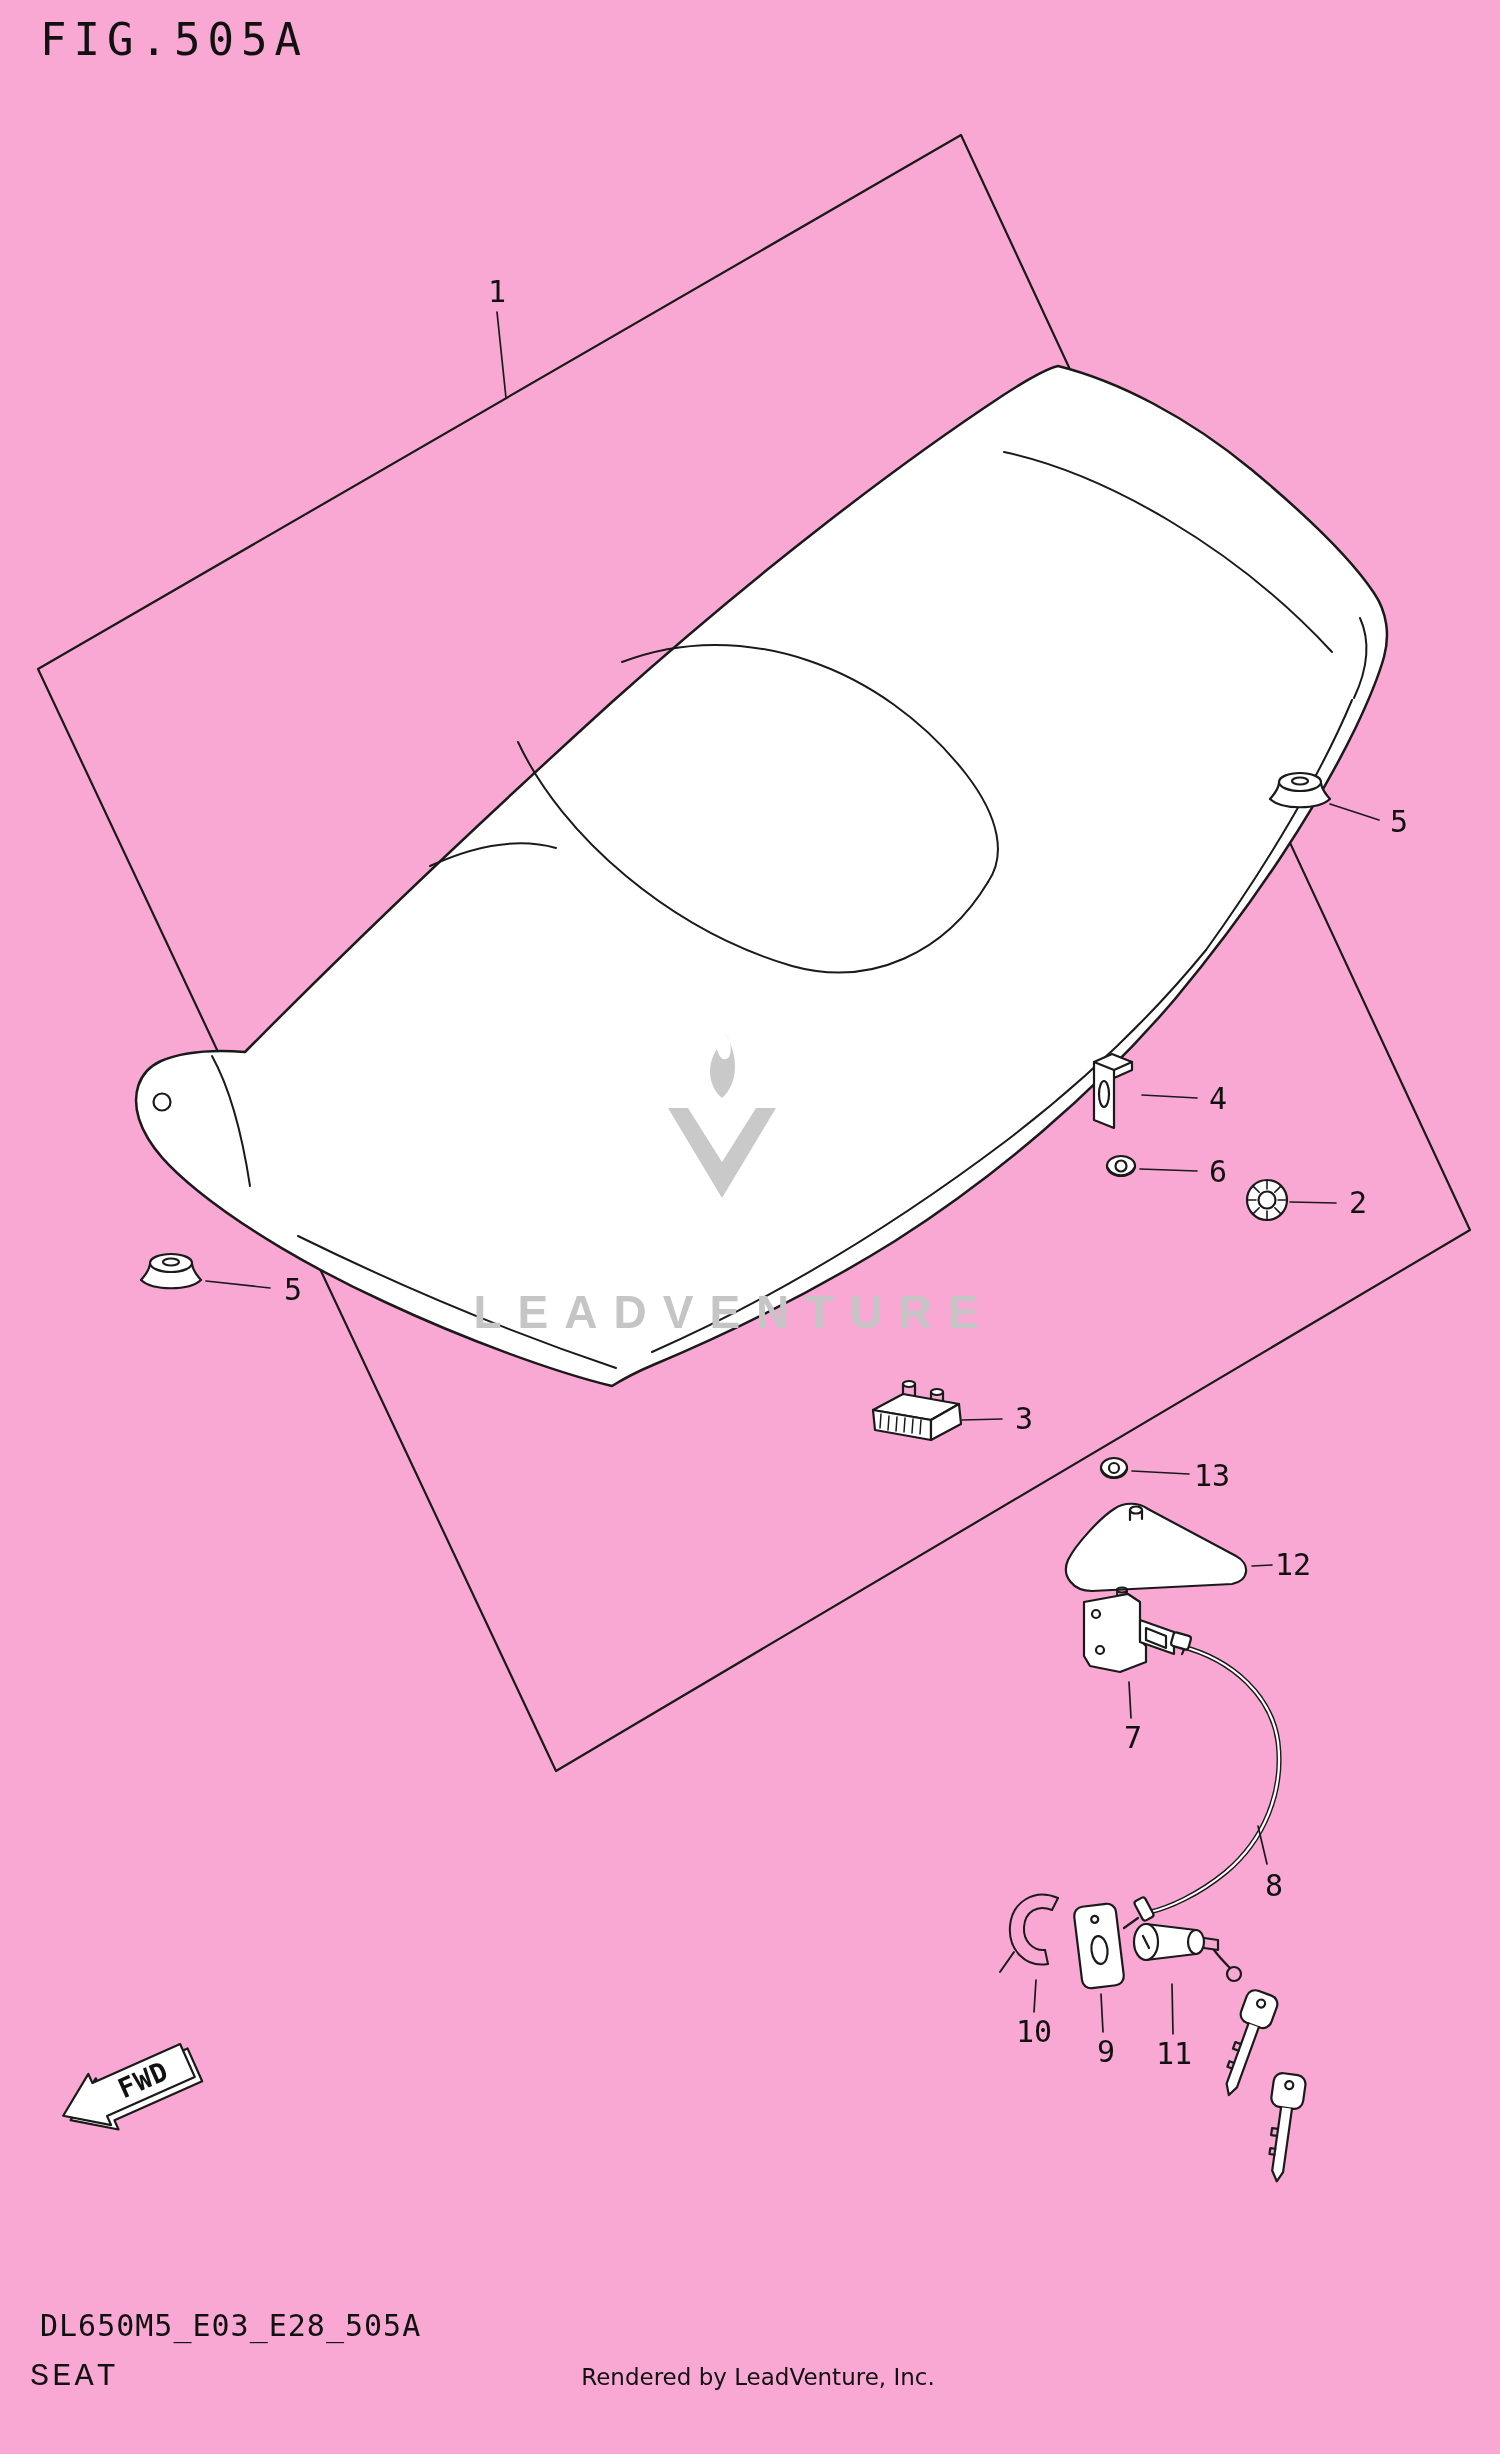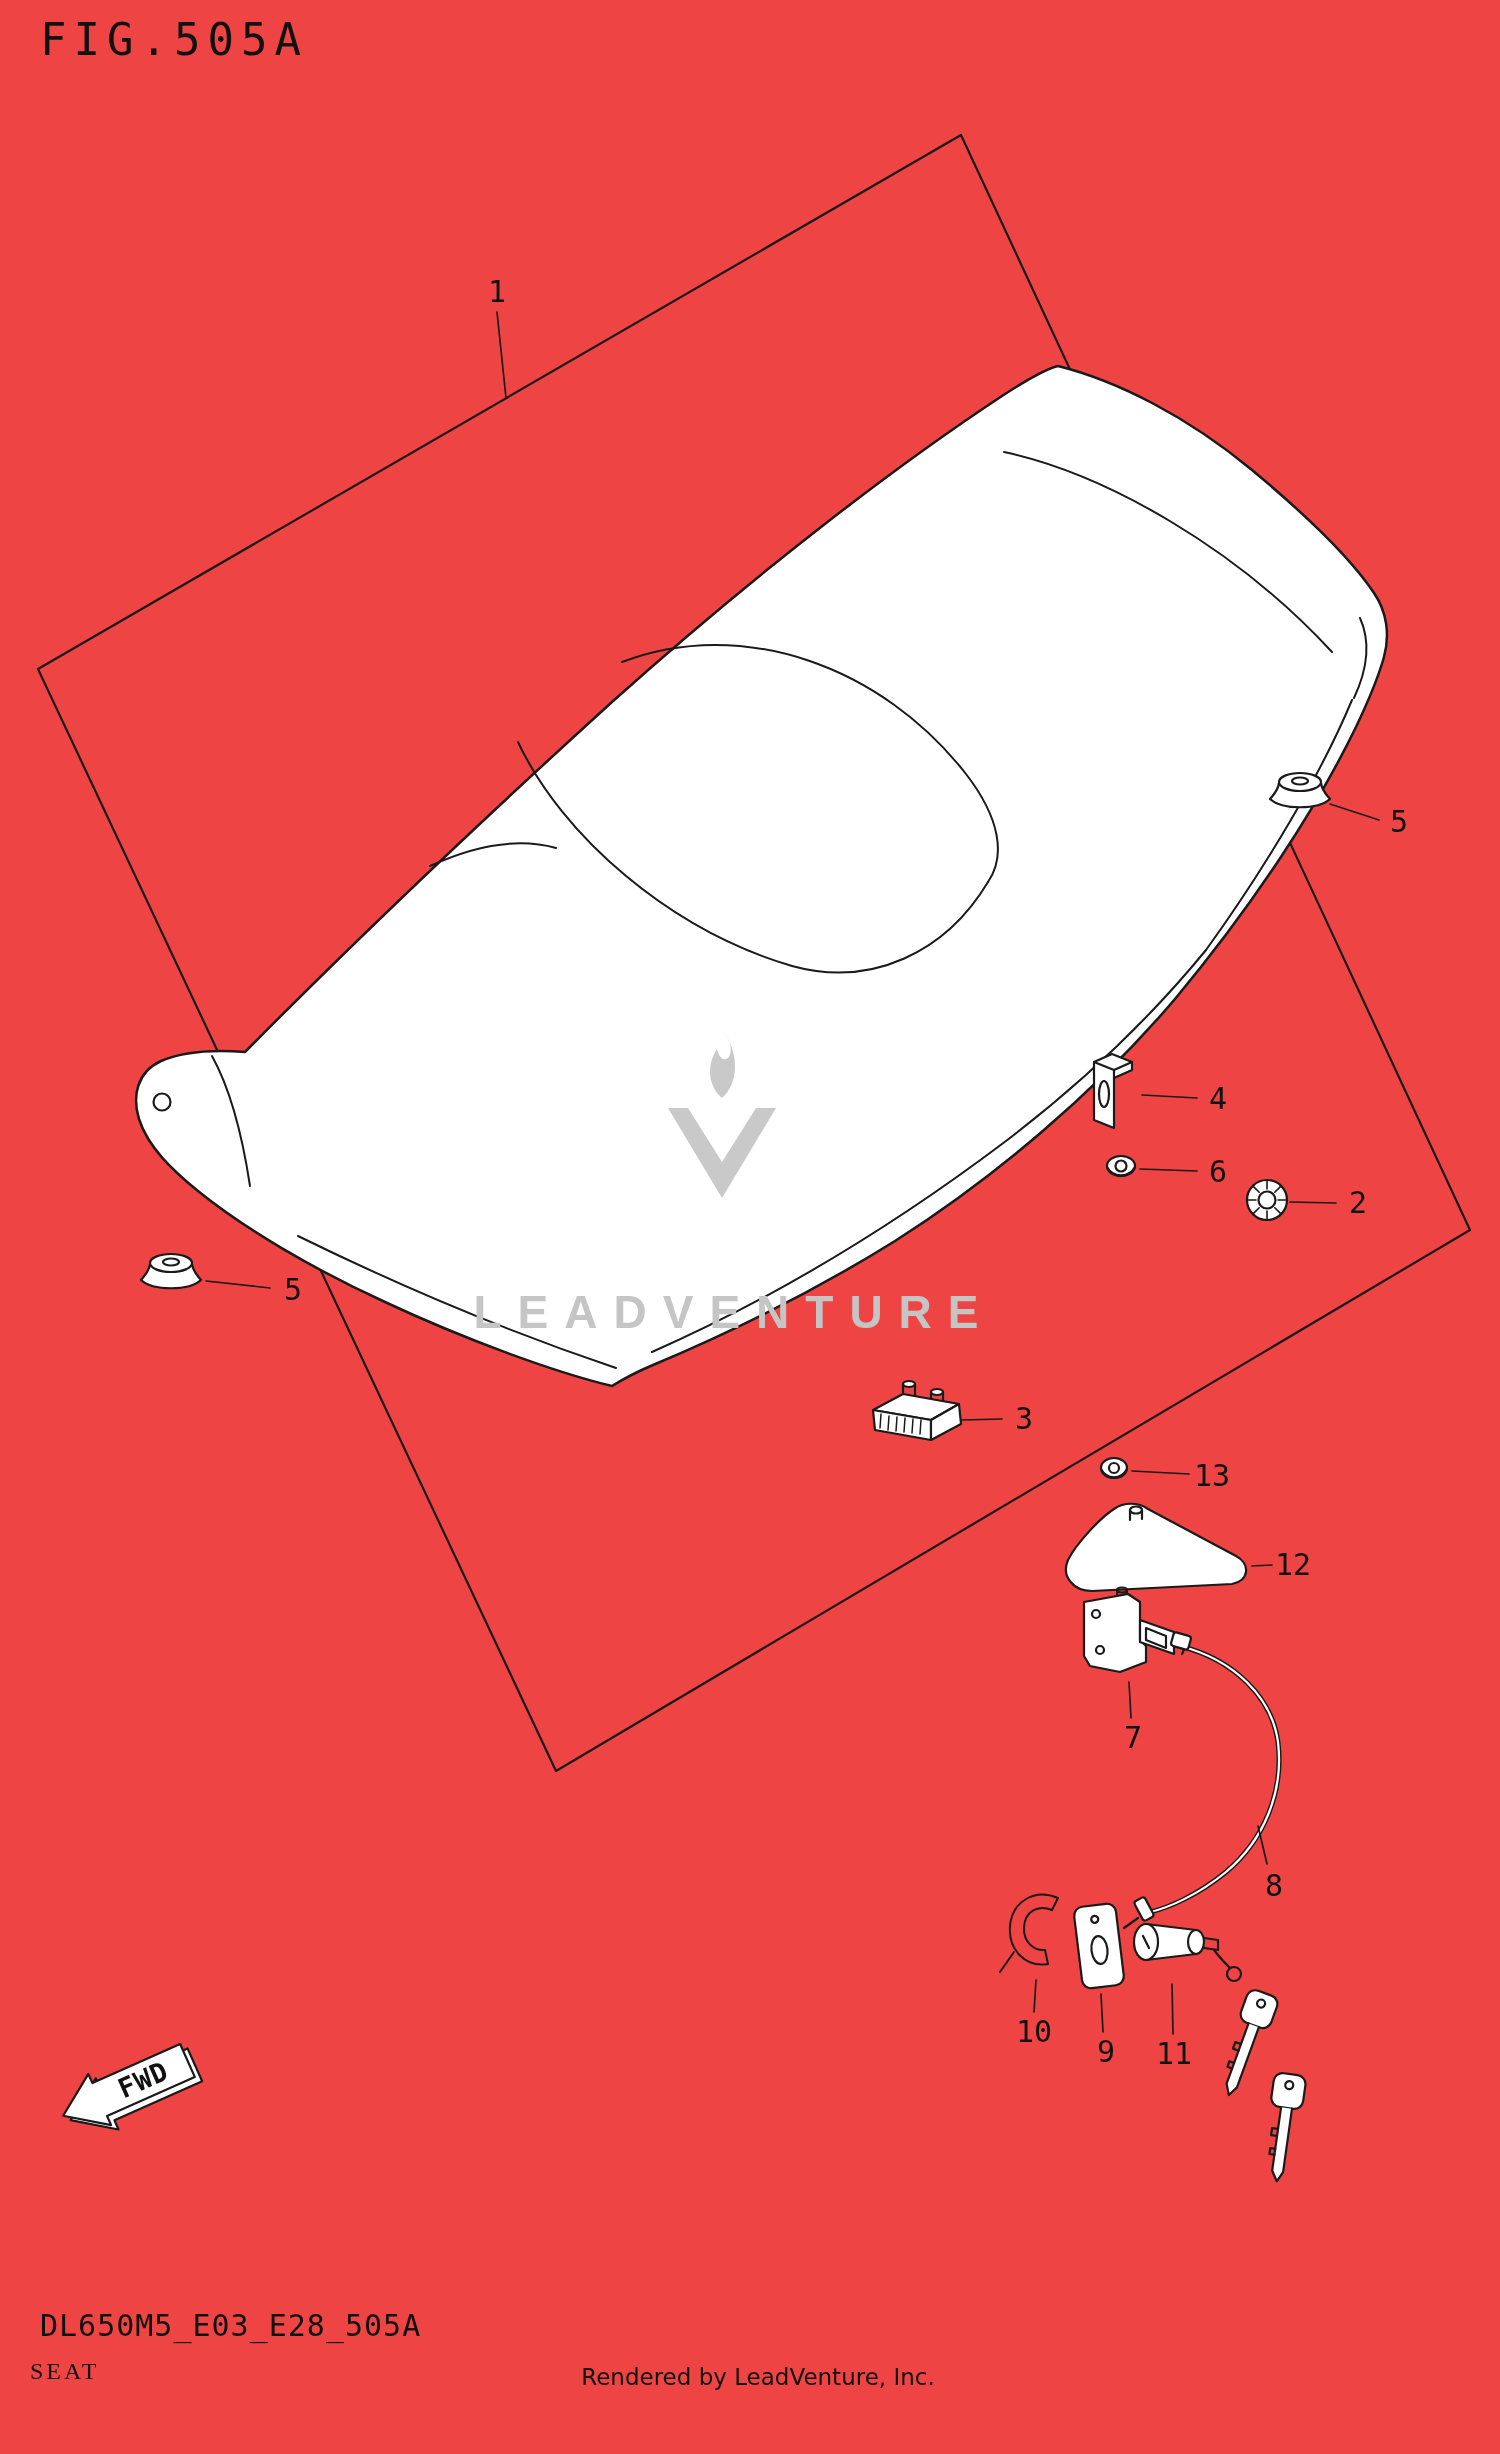--- a/index.html
+++ b/index.html
@@ -1,24 +1,24 @@
 <!DOCTYPE html>
 <html><head>
 <meta charset="utf-8">
 <style>
   html,body{margin:0;padding:0;background:#ffffff;}
-  .page{position:relative;width:1500px;height:2454px;background:#ef4444;overflow:hidden;
+  .page{position:relative;width:1500px;height:2454px;background:#f9a8d4;overflow:hidden;
         font-family:"DejaVu Sans Mono",monospace;color:#111;}
   .page svg{position:absolute;left:0;top:0;}
   .fig-title{position:absolute;left:40px;top:14px;font-size:44px;letter-spacing:7px;
              font-family:"DejaVu Sans Mono",monospace;color:#111;}
   .footer-code{position:absolute;left:40px;top:2308px;font-size:30px;letter-spacing:1px;
                font-family:"DejaVu Sans Mono",monospace;color:#111;}
-  .footer-title{position:absolute;left:30px;top:2358px;font-size:24px;letter-spacing:3px;
-                font-family:Liberation Serif, serif;color:#111;}
+  .footer-title{position:absolute;left:30px;top:2358px;font-size:32px;letter-spacing:3px;
+                font-family:Liberation Mono, monospace;color:#111;}
   .footer-credit{position:absolute;left:0;right:0;top:2364px;text-align:center;font-size:23px;
                  font-family:"DejaVu Sans",sans-serif;color:#111;margin-left:16px;}
   .callout{font-family:"DejaVu Sans Mono",monospace;font-size:30px;}
 </style>
 </head>
 <body>
 
 <div class="page">
 
   <div class="fig-title">FIG.505A</div>

